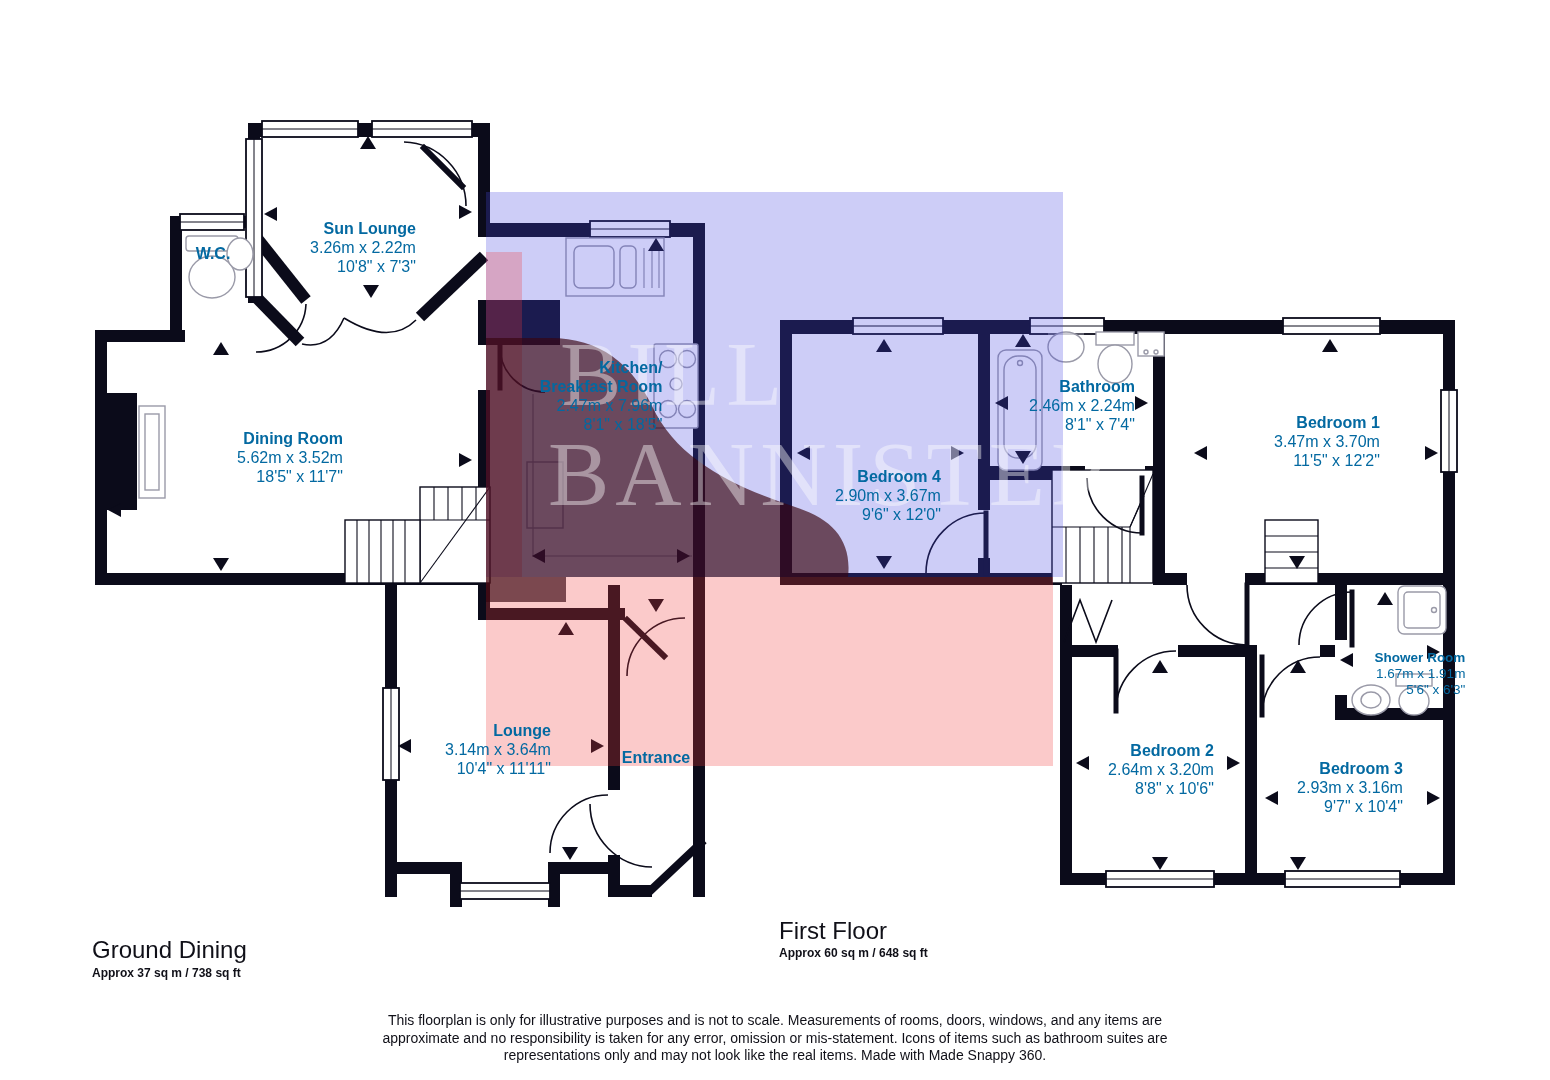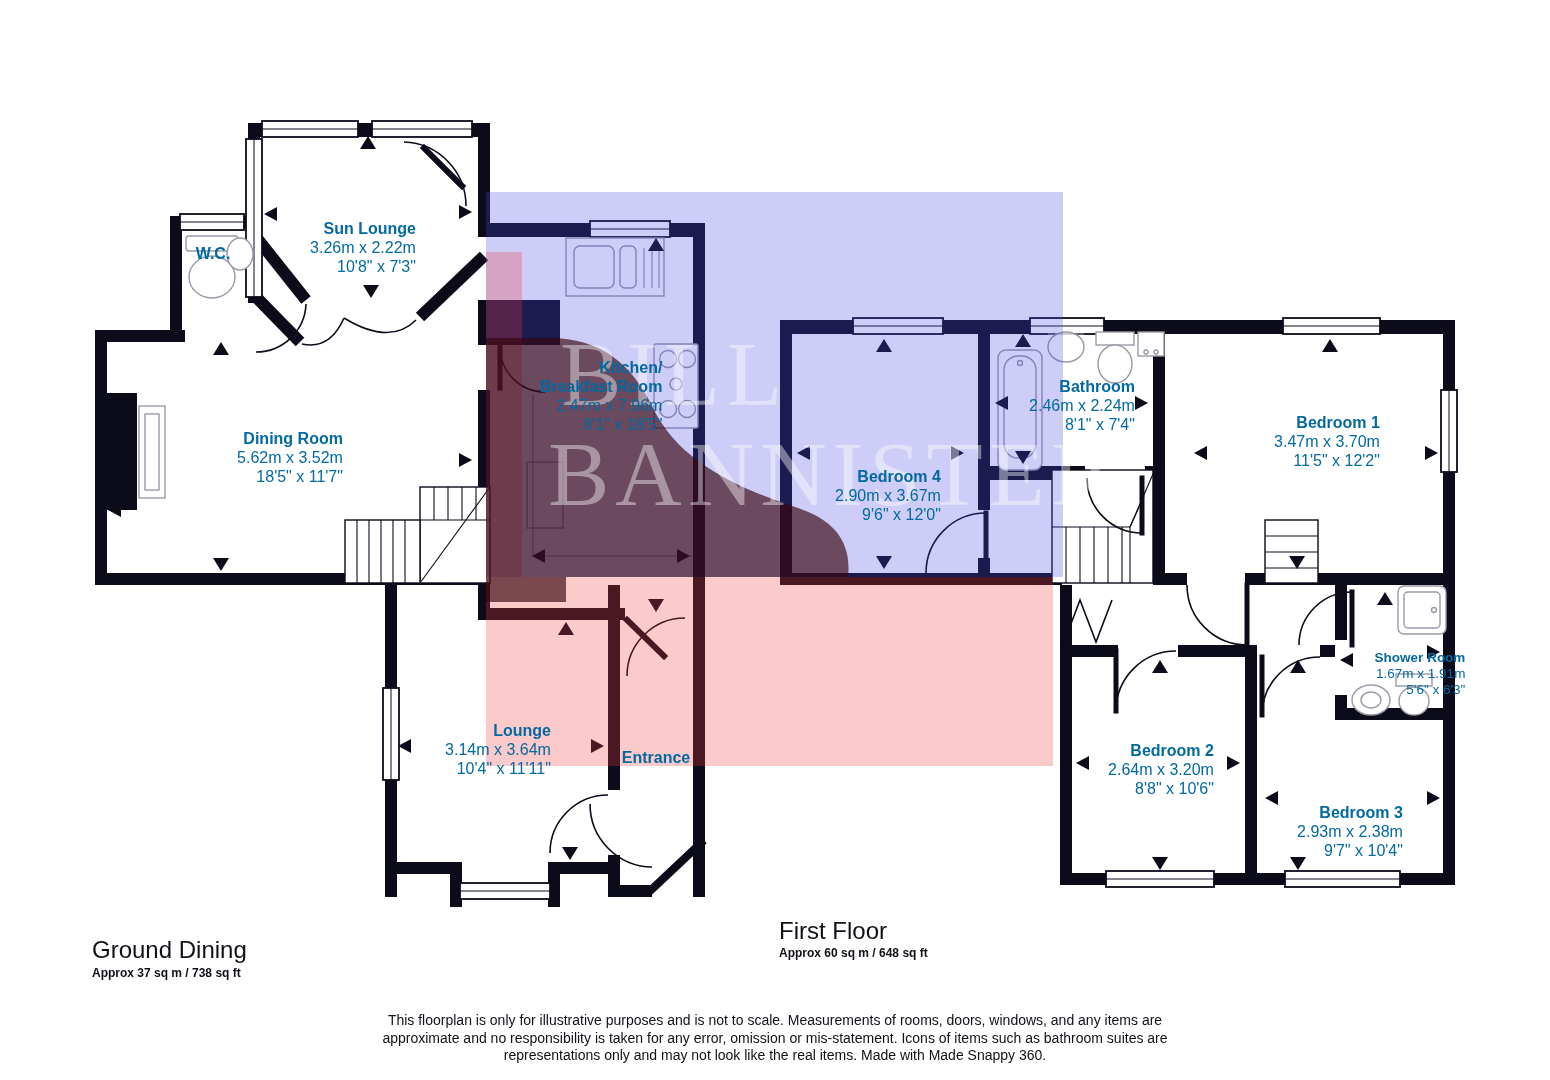--- a/index.html
+++ b/index.html
@@ -353,23 +353,23 @@
     <div>1.67m x 1.91m</div>
     <div>5'6" x 6'3"</div>
   </div>
 
   <div class="room-label" style="left:1161px;top:741px;">
     <div class="rname">Bedroom 2</div>
     <div>2.64m x 3.20m</div>
     <div>8'8" x 10'6"</div>
   </div>
 
-  <div class="room-label" style="left:1350px;top:759px;margin-top:44px;">
+  <div class="room-label" style="left:1350px;top:759px;">
     <div class="rname">Bedroom 3</div>
-    <div>2.93m x 2.38m</div>
+    <div>2.93m x 3.16m</div>
     <div>9'7" x 10'4"</div>
   </div>
 
   <div class="floor-name" style="left:92px;top:936px;">Ground Dining</div>
   <div class="floor-area" style="left:92px;top:966px;">Approx 37 sq m / 738 sq ft</div>
 
   <div class="floor-name" style="left:779px;top:917px;">First Floor</div>
   <div class="floor-area" style="left:779px;top:946px;">Approx 60 sq m / 648 sq ft</div>
 
   <div class="footer">This floorplan is only for illustrative purposes and is not to scale. Measurements of rooms, doors, windows, and any items are approximate and no responsibility is taken for any error, omission or mis-statement. Icons of items such as bathroom suites are representations only and may not look like the real items. Made with Made Snappy 360.</div>

